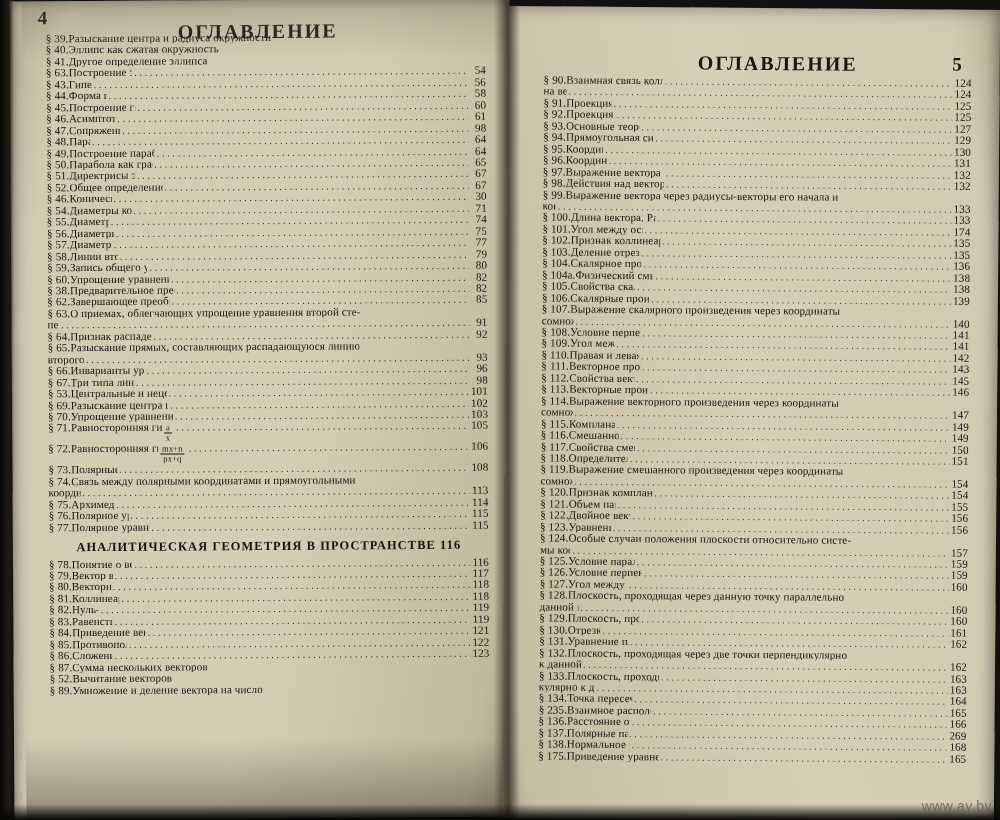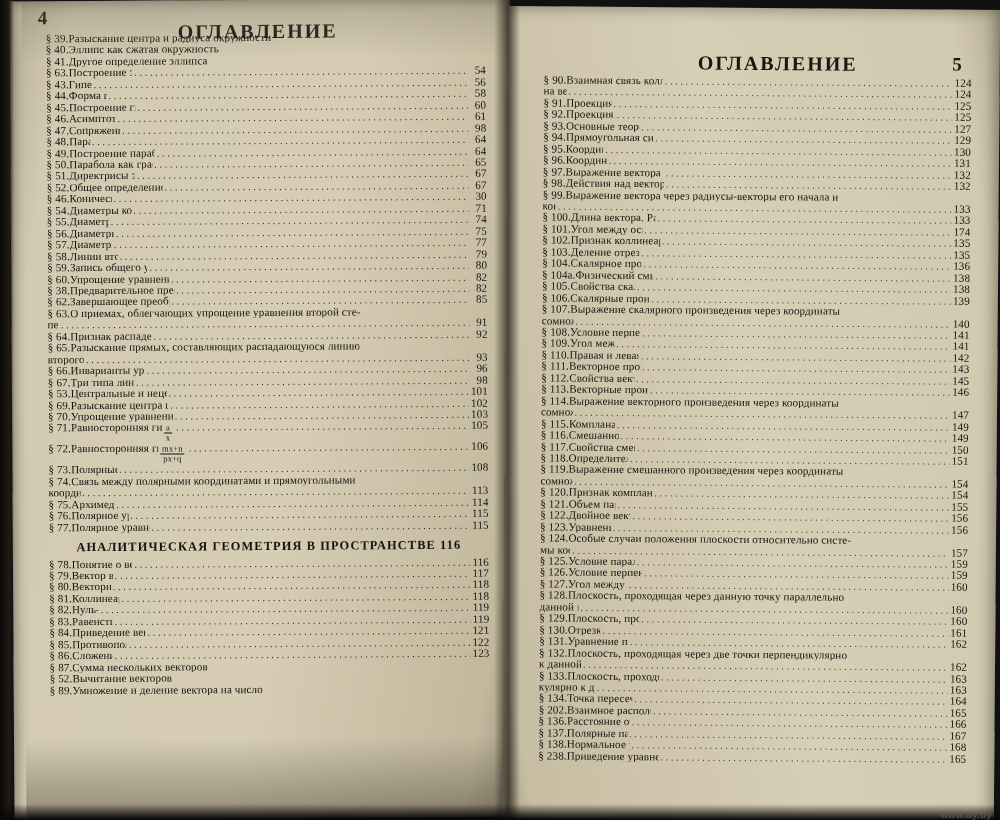--- a/index.html
+++ b/index.html
@@ -90,23 +90,23 @@
     font-size:12.4px;margin:9px 0 5px 0;
   }
   .frac{
     display:inline-block;vertical-align:middle;
     text-align:center;font-size:8.6px;line-height:9px;
     margin:0 2px;
   }
   .frac .top{display:block;border-bottom:1px solid #16130f;padding:0 2px;}
   .frac .bot{display:block;padding:0 2px;}
   .wmk{
-    position:absolute;right:8px;bottom:0;
+    position:absolute;right:8px;bottom:6px;
     font-family:"Liberation Sans", sans-serif;
-    font-size:10px;color:#6b6454;opacity:.85;letter-spacing:.5px;
+    font-size:14px;color:#6b6454;opacity:.85;letter-spacing:.5px;
   }
   .edge-l{
     position:absolute;left:0;top:0;width:14px;height:820px;
     background:linear-gradient(90deg,#070705 0%, #201b13 60%, rgba(0,0,0,0) 100%);
   }
   .edge-b{
     position:absolute;left:0;bottom:0;width:1000px;height:16px;
     background:linear-gradient(0deg,#090806 0%, rgba(0,0,0,0) 100%);
   }
   .shade{
@@ -796,45 +796,45 @@
               <span class="dots">. . . . . . . . . . . . . . . . . . . . . . . . . . . . . . . . . . . . . . . . . . . . . . . . . . . . . . . . . . . . . . . . . . . . . . . . . . . . . . . . . . . . . . . . . . . . . . . . . . . . . . . . . . . . . . . . . . . . . . . . . . . . . . . . . . . . . . . . . . . . . . . . . . . . . . . . . . . . . . . </span>
               <span class="pg">163</span>
             </div>
             <div class="row">
               <span class="num">§ 134. </span>
               <span class="txt">Точка пересечения трех плоскостей</span>
               <span class="dots">. . . . . . . . . . . . . . . . . . . . . . . . . . . . . . . . . . . . . . . . . . . . . . . . . . . . . . . . . . . . . . . . . . . . . . . . . . . . . . . . . . . . . . . . . . . . . . . . . . . . . . . . . . . . . . . . . . . . . . . . . . . . . . . . . . . . . . . . . . . . . . . . . . . . . . . . . . . . . . . </span>
               <span class="pg">164</span>
             </div>
             <div class="row">
-              <span class="num">§ 202. </span>
+              <span class="num">§ 235. </span>
               <span class="txt">Взаимное расположение плоскости и пары точек</span>
               <span class="dots">. . . . . . . . . . . . . . . . . . . . . . . . . . . . . . . . . . . . . . . . . . . . . . . . . . . . . . . . . . . . . . . . . . . . . . . . . . . . . . . . . . . . . . . . . . . . . . . . . . . . . . . . . . . . . . . . . . . . . . . . . . . . . . . . . . . . . . . . . . . . . . . . . . . . . . . . . . . . . . . </span>
               <span class="pg">165</span>
             </div>
             <div class="row">
               <span class="num">§ 136. </span>
               <span class="txt">Расстояние от точки до плоскости</span>
               <span class="dots">. . . . . . . . . . . . . . . . . . . . . . . . . . . . . . . . . . . . . . . . . . . . . . . . . . . . . . . . . . . . . . . . . . . . . . . . . . . . . . . . . . . . . . . . . . . . . . . . . . . . . . . . . . . . . . . . . . . . . . . . . . . . . . . . . . . . . . . . . . . . . . . . . . . . . . . . . . . . . . . </span>
               <span class="pg">166</span>
             </div>
             <div class="row">
               <span class="num">§ 137. </span>
               <span class="txt">Полярные параметры плоскости</span>
               <span class="dots">. . . . . . . . . . . . . . . . . . . . . . . . . . . . . . . . . . . . . . . . . . . . . . . . . . . . . . . . . . . . . . . . . . . . . . . . . . . . . . . . . . . . . . . . . . . . . . . . . . . . . . . . . . . . . . . . . . . . . . . . . . . . . . . . . . . . . . . . . . . . . . . . . . . . . . . . . . . . . . . </span>
-              <span class="pg">167</span>
+              <span class="pg">269</span>
             </div>
             <div class="row">
               <span class="num">§ 138. </span>
               <span class="txt">Нормальное уравнение плоскости</span>
               <span class="dots">. . . . . . . . . . . . . . . . . . . . . . . . . . . . . . . . . . . . . . . . . . . . . . . . . . . . . . . . . . . . . . . . . . . . . . . . . . . . . . . . . . . . . . . . . . . . . . . . . . . . . . . . . . . . . . . . . . . . . . . . . . . . . . . . . . . . . . . . . . . . . . . . . . . . . . . . . . . . . . . </span>
               <span class="pg">168</span>
             </div>
             <div class="row">
-              <span class="num">§ 238. </span>
+              <span class="num">§ 175. </span>
               <span class="txt">Приведение уравнения плоскости к нормальному виду</span>
               <span class="dots">. . . . . . . . . . . . . . . . . . . . . . . . . . . . . . . . . . . . . . . . . . . . . . . . . . . . . . . . . . . . . . . . . . . . . . . . . . . . . . . . . . . . . . . . . . . . . . . . . . . . . . . . . . . . . . . . . . . . . . . . . . . . . . . . . . . . . . . . . . . . . . . . . . . . . . . . . . . . . . . </span>
               <span class="pg">165</span>
             </div>
           </div>
       </div>
     </div>
 
     <div class="gutter"></div>
     <div class="edge-l"></div>

